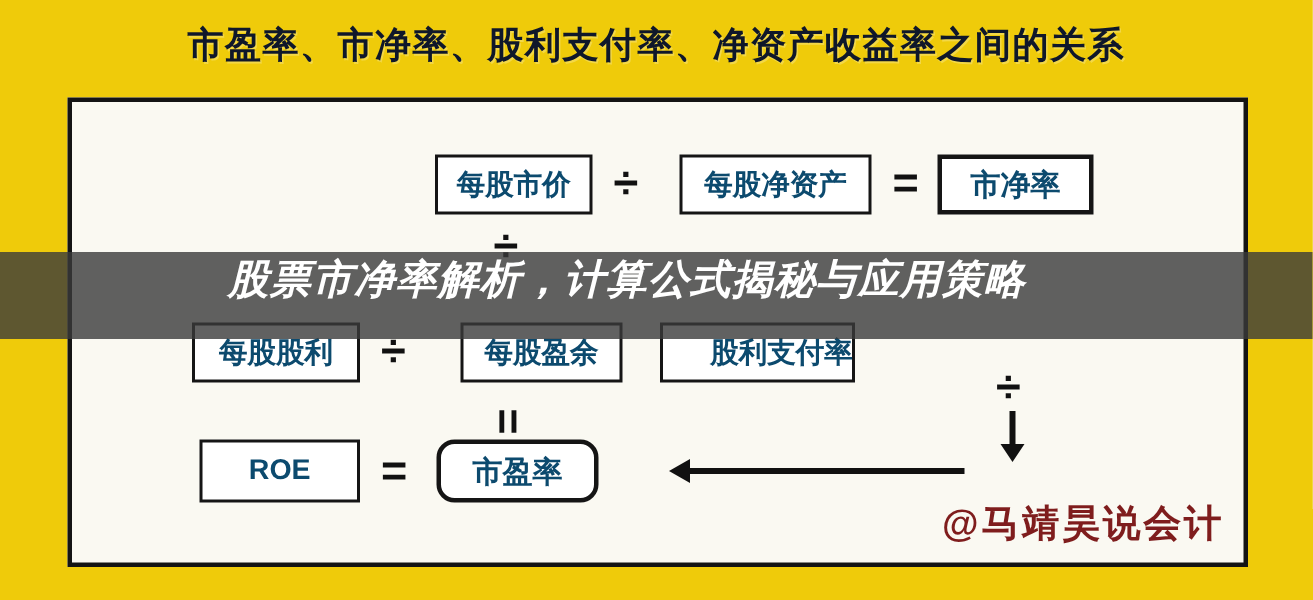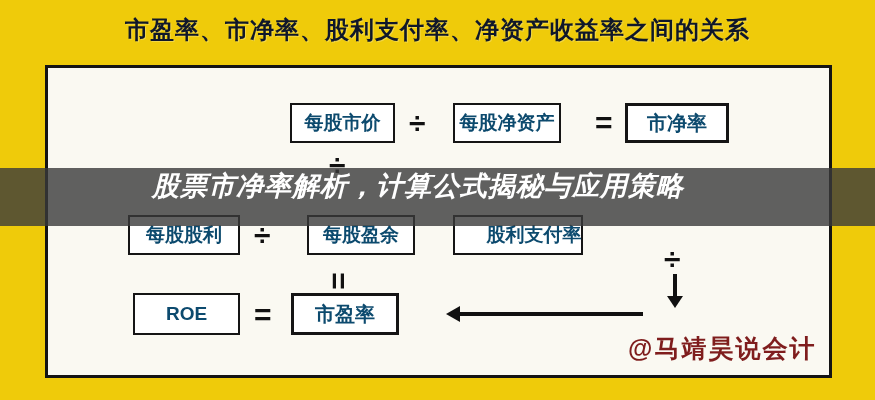--- a/index.html
+++ b/index.html
@@ -58,38 +58,38 @@
 <body>
 
 <div id="stage">
 
   <div class="page-title">市盈率、市净率、股利支付率、净资产收益率之间的关系</div>
 
   <div class="panel">
 
     <div class="node" style="left:242px;top:35px;width:105px;height:40px;">每股市价</div>
     <div class="op div" style="left:361px;top:40px;">÷</div>
-    <div class="node" style="left:405px;top:35px;width:108px;height:40px;">每股净资产</div>
+    <div class="node" style="left:405px;top:35px;width:128px;height:40px;">每股净资产</div>
     <div class="op eq" style="left:547px;top:40px;">=</div>
     <div class="node strong" style="left:577px;top:35px;width:104px;height:40px;">市净率</div>
 
     <div class="op div" style="left:281px;top:82px;">÷</div>
 
     <div class="node" style="left:80px;top:147px;width:112px;height:40px;">每股股利</div>
     <div class="op div" style="left:206px;top:152px;">÷</div>
     <div class="node" style="left:259px;top:147px;width:108px;height:40px;">每股盈余</div>
-    <div class="node" style="left:405px;top:147px;width:130px;height:40px;padding-left:32px;">股利支付率</div>
+    <div class="node" style="left:392px;top:147px;width:130px;height:40px;padding-left:32px;">股利支付率</div>
 
     <div class="op eq rot" style="left:281px;top:198px;">=</div>
 
     <div class="op div" style="left:616px;top:176px;">÷</div>
 
     <div class="node" style="left:85px;top:225px;width:107px;height:42px;">ROE</div>
     <div class="op eq" style="left:206px;top:232px;">=</div>
-    <div class="node strong" style="left:243px;top:225px;width:108px;height:42px;">市盈率</div>
+    <div class="node strong" style="left:243px;top:225px;width:108px;height:42px;border-radius:12px;">市盈率</div>
 
     <svg class="arrows" viewBox="0 0 781 307">
       <g>
         <line x1="627" y1="206" x2="627" y2="228" stroke="#111" stroke-width="4"></line>
         <polygon points="619,228 635,228 627,240" fill="#111"></polygon>
       </g>
       <g>
         <line x1="595" y1="246" x2="412" y2="246" stroke="#111" stroke-width="4"></line>
         <polygon points="412,238 412,254 398,246" fill="#111"></polygon>
       </g>

